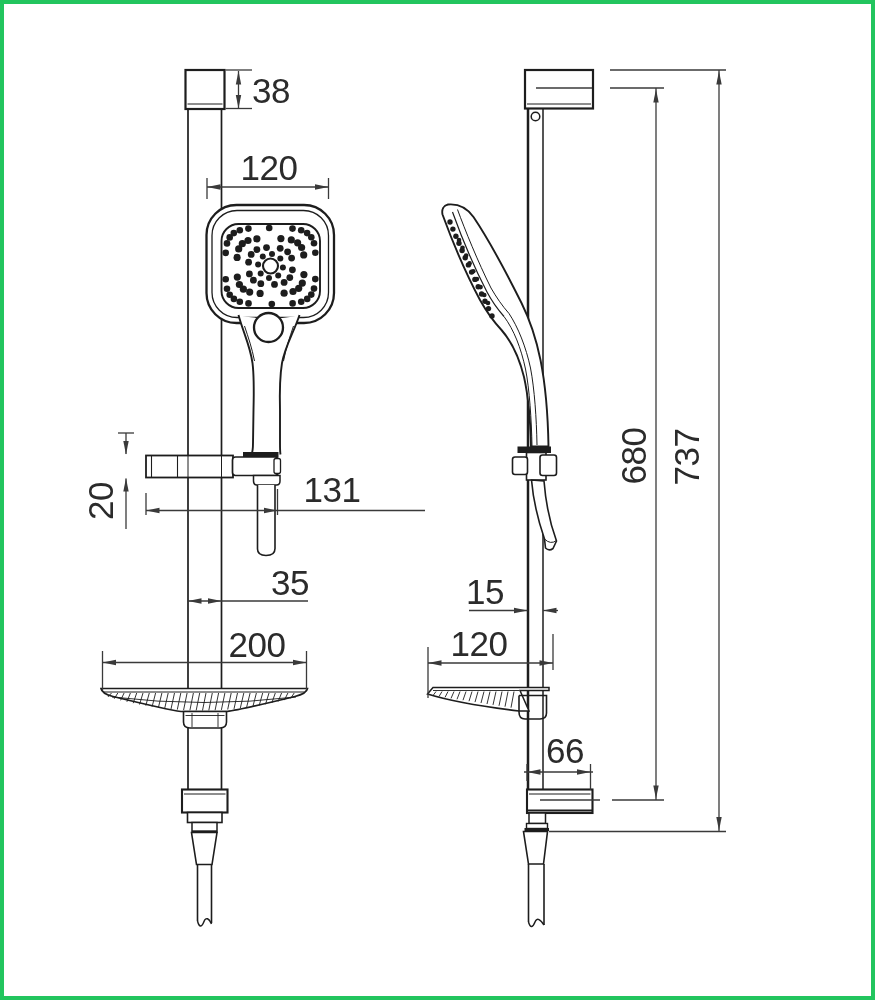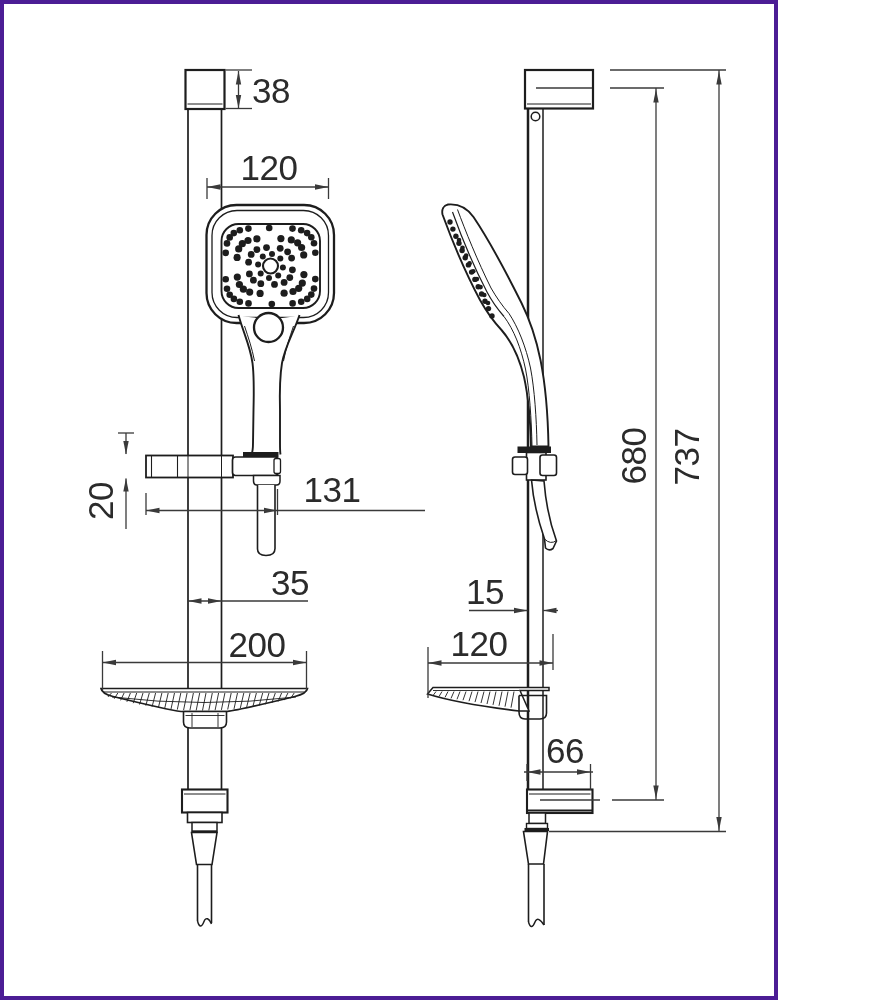--- a/index.html
+++ b/index.html
@@ -1,18 +1,18 @@
 <!DOCTYPE html>
 <html><head>
 <meta charset="utf-8">
 <style>
   html,body{margin:0;padding:0;background:#fff;}
   .sheet{
-    width:778px;height:1000px;box-sizing:border-box;
-    background:#ffffff;border:4px solid #4c1d95;position:relative;
+    width:875px;height:1000px;box-sizing:border-box;
+    background:#ffffff;border:4px solid #22c55e;position:relative;
     font-family:"Liberation Sans", sans-serif;
   }
   svg{display:block;}
   text.dim{
     font-family:"Liberation Sans", sans-serif;
     font-size:35px;
     fill:#2b2b2b;
     letter-spacing:-0.5px;
   }
   .obj{stroke:#1d1d1d;fill:none;}

